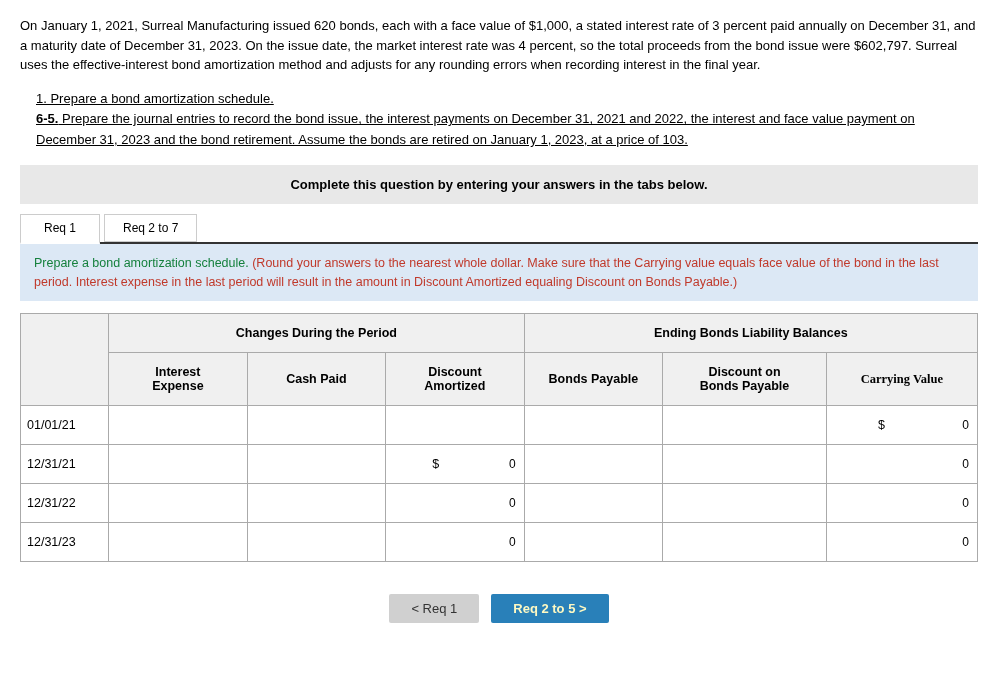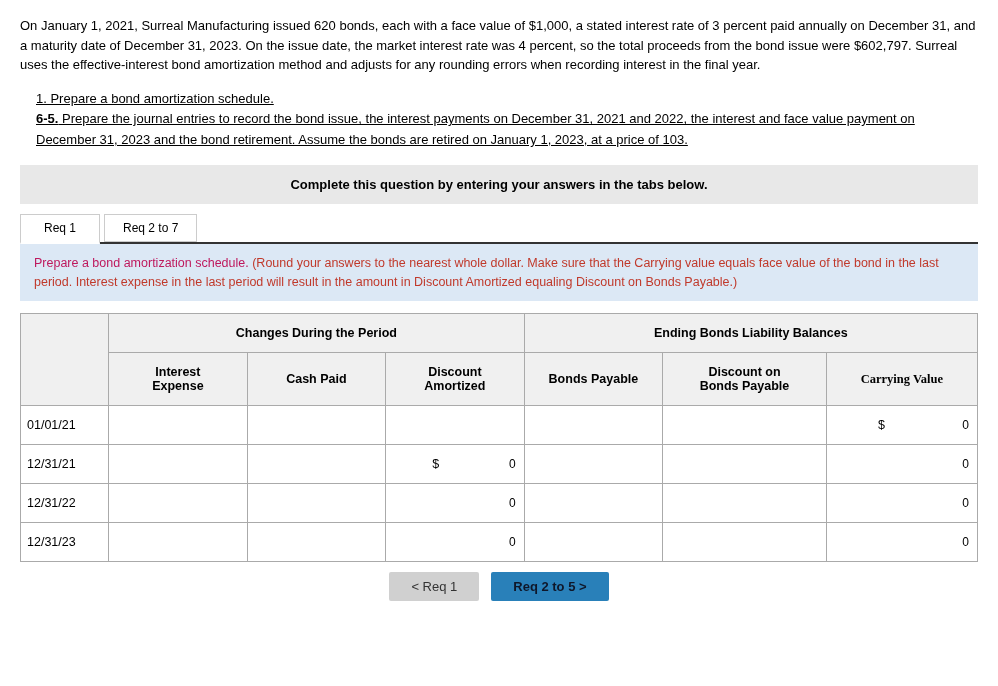--- a/index.html
+++ b/index.html
@@ -61,21 +61,21 @@
       font-weight: normal;
     }
     .instruction-box {
       background: #dce8f5;
       padding: 10px 14px;
       margin-bottom: 12px;
       font-size: 12.5px;
       line-height: 1.5;
       border-top: none;
     }
-    .instruction-box .black-part { color: #be185d; }
+    .instruction-box .black-part { color: #15803d; }
     .instruction-box .red-part { color: #c0392b; }
     .amort-table {
       width: 100%;
       border-collapse: collapse;
       font-size: 12.5px;
     }
     .amort-table th, .amort-table td {
       border: 1px solid #aaa;
       padding: 12px 6px;
       text-align: center;
@@ -103,37 +103,37 @@
       border: none;
       outline: none;
       font-size: 12px;
       text-align: right;
       background: transparent;
     }
     .nav-buttons {
       display: flex;
       justify-content: center;
       gap: 12px;
-      margin-top: 10px;
+      margin-top: 32px;
       align-items: flex-end;
     }
     .nav-btn {
       padding: 7px 22px;
       font-size: 13px;
       cursor: pointer;
       border: none;
       border-radius: 2px;
     }
     .nav-btn.prev {
       background: #d0d0d0;
       color: #333;
     }
     .nav-btn.next {
       background: #2980b9;
-      color: #0f172a;
+      color: #fef9c3;
       font-weight: bold;
     }
     .changes-header {
       background: #f0f0f0;
     }
     .ending-header {
       background: #f0f0f0;
     }
     .col-period { width: 70px; }
     .col-interest { width: 110px; }

